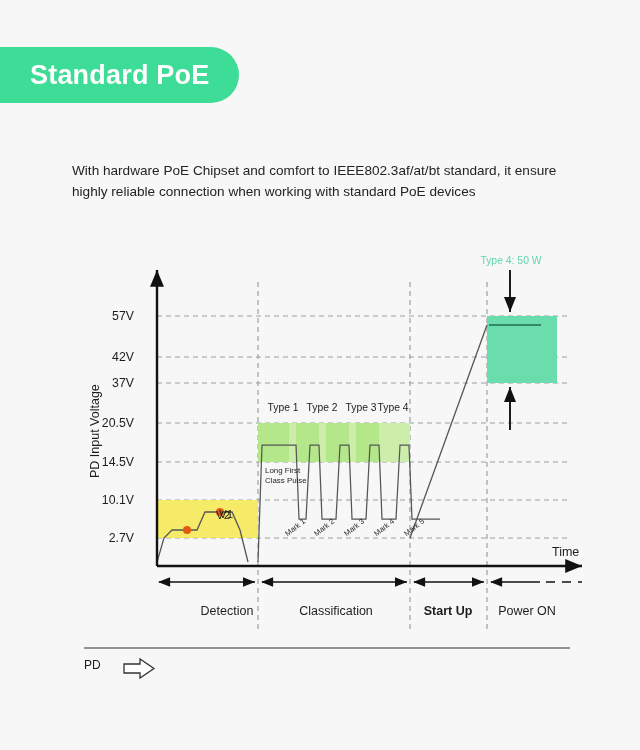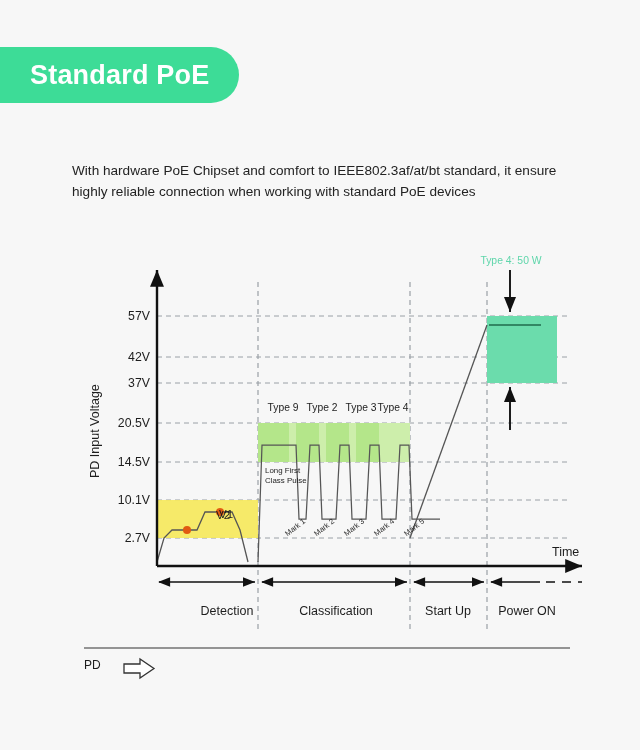--- a/index.html
+++ b/index.html
@@ -61,21 +61,21 @@
   .axis-title {
     position: absolute;
     transform: rotate(-90deg);
     transform-origin: 0 0;
     font-size: 12.5px;
     color: #1d1d1d;
     white-space: nowrap;
   }
   .ytick {
     position: absolute;
-    right: 0;
+    right: 16px;
     text-align: right;
     font-size: 12.3px;
     color: #1d1d1d;
     white-space: nowrap;
     transform: translateY(-50%);
   }
   .ytick-wrap {
     position: absolute;
     left: 100px;
     width: 50px;
@@ -237,36 +237,36 @@
       <g>
         <path d="M124,664 L140,664 L140,659 L154,668.5 L140,678 L140,673 L124,673 Z" fill="#ffffff" stroke="#333" stroke-width="1.3" stroke-linejoin="miter"></path>
       </g>
     </svg>
 
     <div class="time-label" style="left: 552px; top: 545px;">Time</div>
 
     <div class="vlabel" style="left: 186px; top: 508px; margin-left: 40px;">V1</div>
     <div class="vlabel" style="left: 223px; top: 509px;">V2</div>
 
-    <div class="type-label" style="left: 283px; top: 402px;">Type 9</div>
+    <div class="type-label" style="left: 283px; top: 402px;">Type 1</div>
     <div class="type-label" style="left: 322px; top: 402px;">Type 2</div>
     <div class="type-label" style="left: 361px; top: 402px;">Type 3</div>
     <div class="type-label" style="left: 393px; top: 402px;">Type 4</div>
 
     <div class="pulse-note" style="left: 265px; top: 466px;">Long First</div>
     <div class="pulse-note" style="left: 265px; top: 476px;">Class Pulse</div>
 
     <div class="mark-label" style="left: 286px; top: 530px;">Mark 1</div>
     <div class="mark-label" style="left: 315px; top: 530px;">Mark 2</div>
     <div class="mark-label" style="left: 345px; top: 530px;">Mark 3</div>
     <div class="mark-label" style="left: 375px; top: 530px;">Mark 4</div>
     <div class="mark-label" style="left: 405px; top: 530px;">Mark 5</div>
 
     <div class="power-annot" style="left: 511px; top: 255px;">Type 4: 50 W</div>
 
     <div class="phase-label" style="left: 205px; top: 604px; padding-left: 44px;">Detection</div>
     <div class="phase-label" style="left: 336px; top: 604px;">Classification</div>
-    <div class="phase-label" style="left: 448px; top: 604px;">Start Up</div>
+    <div class="phase-label" style="left: 448px; top: 604px; font-weight: bold;">Start Up</div>
     <div class="phase-label" style="left: 527px; top: 604px;">Power ON</div>
 
     <div class="pd-label">PD</div>
   </div>
 </div>
 
 </body></html>

